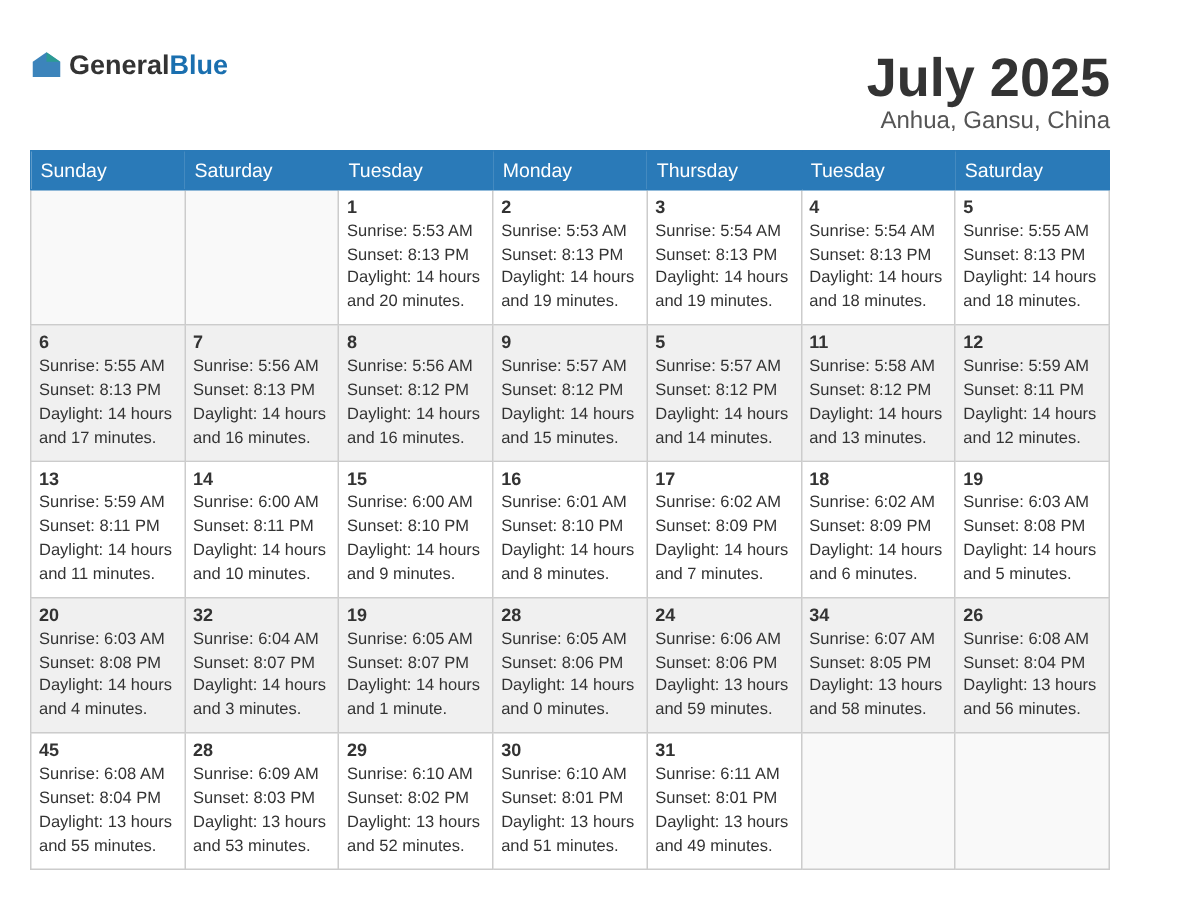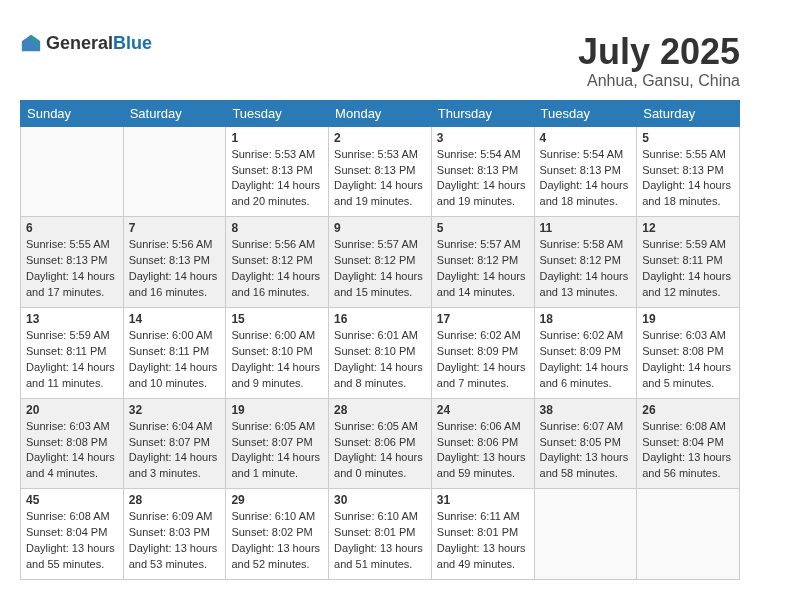--- a/index.html
+++ b/index.html
@@ -220,21 +220,21 @@
           </td>
           <td>
             <span class="day-number">28</span>
             <div class="day-info">Sunrise: 6:05 AM<br>Sunset: 8:06 PM<br>Daylight: 14 hours and 0 minutes.</div>
           </td>
           <td>
             <span class="day-number">24</span>
             <div class="day-info">Sunrise: 6:06 AM<br>Sunset: 8:06 PM<br>Daylight: 13 hours and 59 minutes.</div>
           </td>
           <td>
-            <span class="day-number">38</span>
+            <span class="day-number">34</span>
             <div class="day-info">Sunrise: 6:07 AM<br>Sunset: 8:05 PM<br>Daylight: 13 hours and 58 minutes.</div>
           </td>
           <td>
             <span class="day-number">26</span>
             <div class="day-info">Sunrise: 6:08 AM<br>Sunset: 8:04 PM<br>Daylight: 13 hours and 56 minutes.</div>
           </td>
         </tr>
         <tr>
           <td>
             <span class="day-number">45</span>

